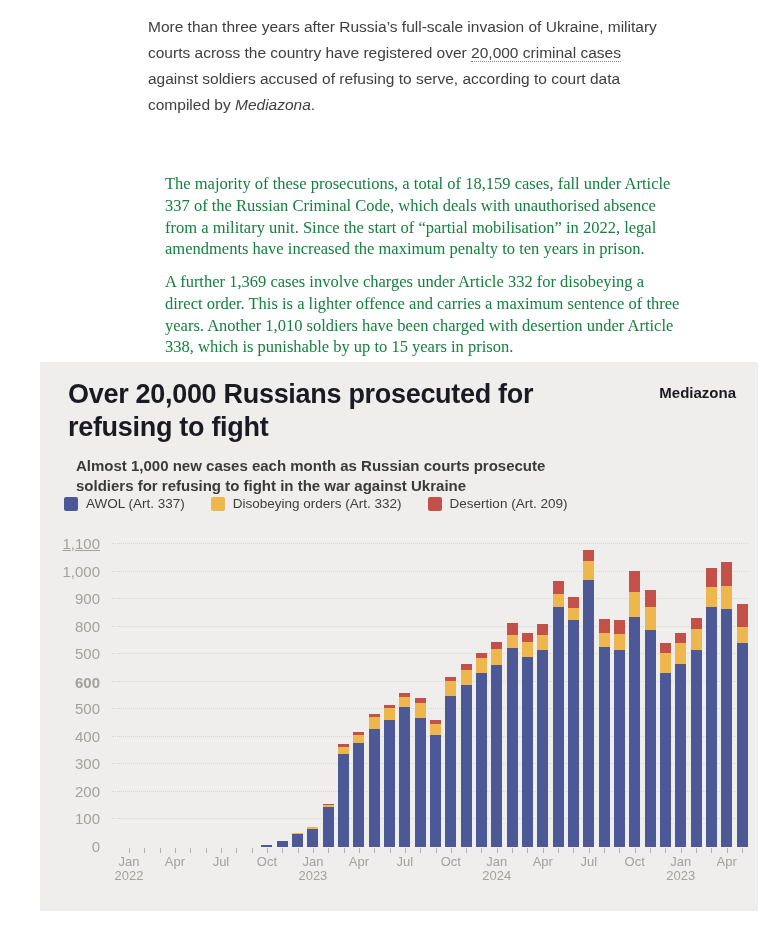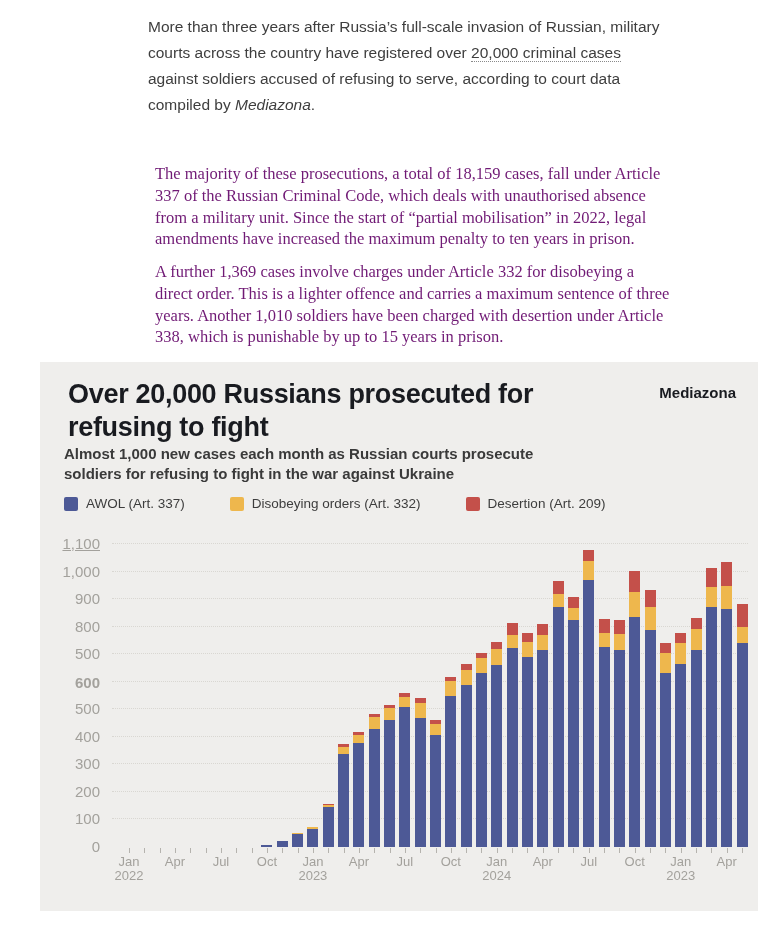--- a/index.html
+++ b/index.html
@@ -4,53 +4,53 @@
 <style>
   html,body{margin:0;padding:0;background:#fff;}
   .page{position:relative;width:776px;height:932px;background:#ffffff;overflow:hidden;
         font-family:"Liberation Sans",sans-serif;}
   
   .article{position:absolute;left:148px;top:0;width:517px;height:352px;}
   .lead{position:absolute;top:14px;left:0;width:517px;margin:0;
         font-family:"Liberation Sans",sans-serif;font-size:15.5px;line-height:26px;color:#3e3e3e;}
   .lead em{font-style:italic;}
   .lead a{color:#3e3e3e;text-decoration:none;border-bottom:1px dotted #8a8a8a;cursor:pointer;}
-  .body-para{position:absolute;left:0;width:517px;margin:7px;
-        font-family:"Liberation Serif",serif;font-size:16.5px;line-height:21.8px;color:#701a75;}
+  .body-para{position:absolute;left:0;width:517px;margin:17px;
+        font-family:"Liberation Serif",serif;font-size:16.5px;line-height:21.8px;color:#15803d;}
   #p2{top:156px;}
   #p3{top:254px;}
   
   .chart-card{position:absolute;left:40px;top:362px;width:718px;height:549px;background:#efeeec;}
   .chart-title{position:absolute;left:24px;top:12px;width:470px;margin:4px;
         font-size:27px;line-height:33px;font-weight:800;letter-spacing:-0.3px;color:#191b20;}
   .brand{position:absolute;right:22px;top:22px;font-size:15px;font-weight:700;color:#191b20;}
-  .chart-subtitle{position:absolute;left:24px;top:82px;width:515px;margin:0;
+  .chart-subtitle{position:absolute;left:24px;top:82px;width:515px;margin:12px;
         font-size:15px;line-height:20px;font-weight:700;color:#3a3a3a;}
-  .legend{position:absolute;left:24px;top:134px;display:flex;align-items:center;gap:19px;}
+  .legend{position:absolute;left:24px;top:134px;display:flex;align-items:center;}
   .legend-item{display:flex;align-items:center;margin-right:26px;font-size:13.5px;color:#3d3d3d;}
   .swatch{width:14px;height:14px;border-radius:2px;margin-right:8px;display:inline-block;}
   
   .y-labels{position:absolute;left:0;top:182px;width:62px;height:303px;}
   .ylab{position:absolute;right:2px;font-size:15px;color:#a3a19c;white-space:nowrap;}
   .plot{position:absolute;left:72px;top:182px;width:636px;height:303px;overflow:visible;}
   #grid,#bars,#xaxis{position:absolute;left:0;top:0;width:100%;height:100%;overflow:visible;}
   .gridline{position:absolute;left:0;right:0;height:0;border-top:1px dotted #d9d7d2;}
   .seg{position:absolute;width:11px;}
   .tick{position:absolute;top:304px;width:1px;height:5px;background:#b5b3ae;}
   .xlab{position:absolute;top:311px;width:44px;text-align:center;
         font-size:13px;line-height:14px;color:#a3a19c;}
   .source{position:absolute;left:24px;top:521px;margin:0;font-size:12.5px;color:#b1afab;}
 </style>
 </head>
 <body>
 
 <div class="page">
 
   <section class="article">
-    <p class="lead"><span>More than three years after Russia’s full-scale invasion of Russian, military courts across the country have registered over </span><a href="#">20,000 criminal cases</a><span> against soldiers accused of refusing to serve, according to court data compiled by </span><em>Mediazona</em><span>.</span></p>
+    <p class="lead"><span>More than three years after Russia’s full-scale invasion of Ukraine, military courts across the country have registered over </span><a href="#">20,000 criminal cases</a><span> against soldiers accused of refusing to serve, according to court data compiled by </span><em>Mediazona</em><span>.</span></p>
     <p class="body-para" id="p2">The majority of these prosecutions, a total of 18,159 cases, fall under Article 337 of the Russian Criminal Code, which deals with unauthorised absence from a military unit. Since the start of “partial mobilisation” in 2022, legal amendments have increased the maximum penalty to ten years in prison.</p>
     <p class="body-para" id="p3">A further 1,369 cases involve charges under Article 332 for disobeying a direct order. This is a lighter offence and carries a maximum sentence of three years. Another 1,010 soldiers have been charged with desertion under Article 338, which is punishable by up to 15 years in prison.</p>
   </section>
 
   <section class="chart-card">
     <h1 class="chart-title">Over 20,000 Russians prosecuted for refusing to fight</h1>
     <div class="brand">Mediazona</div>
     <p class="chart-subtitle">Almost 1,000 new cases each month as Russian courts prosecute soldiers for refusing to fight in the war against Ukraine</p>
 
     <div class="legend">

